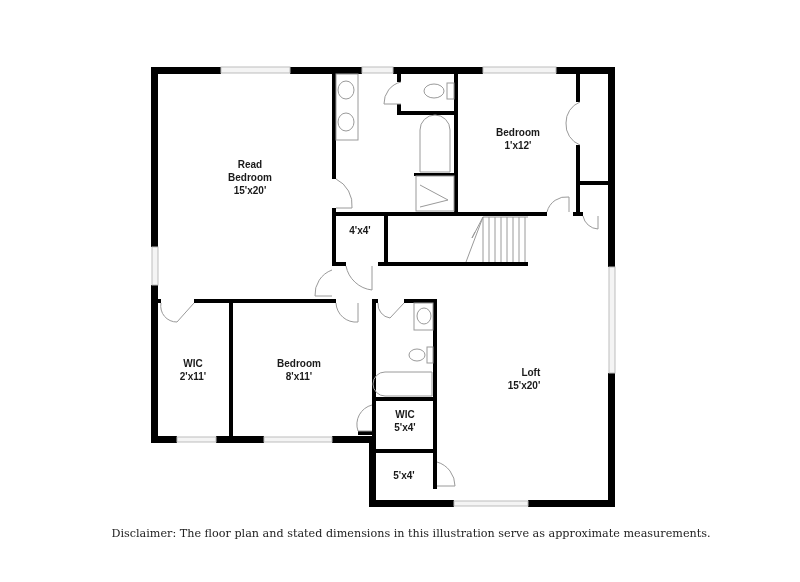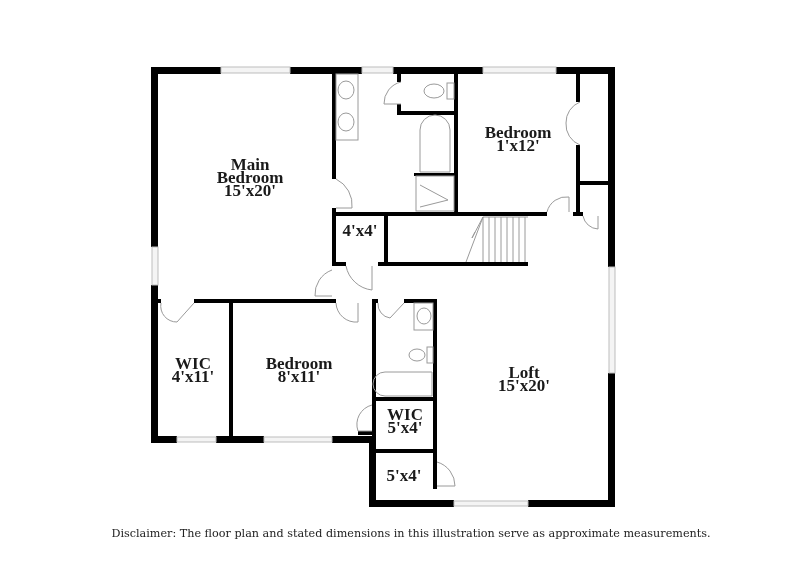--- a/index.html
+++ b/index.html
@@ -1,18 +1,18 @@
 <!DOCTYPE html>
 <html><head>
 <meta charset="utf-8">
 <style>
   html, body { margin: 0; padding: 0; background: #ffffff; }
   body { width: 800px; height: 582px; position: relative; overflow: hidden; font-family: "DejaVu Serif", serif; }
   #plan { position: absolute; left: 0; top: 0; width: 800px; height: 582px; }
-  .room-label { position: absolute; text-align: center; font-family: Liberation Serif, serif; font-weight: bold; font-size: 17px; line-height: 13px; color: #1a1a1a; transform: translateX(-50%); white-space: nowrap; }
+  .room-label { position: absolute; text-align: center; font-family: Liberation Sans, sans-serif; font-weight: bold; font-size: 10px; line-height: 13px; color: #1a1a1a; transform: translateX(-50%); white-space: nowrap; }
   .room-label .dim { display: block; }
   .disclaimer { position: absolute; left: 0; width: 800px; top: 526px; text-align: center; font-family: "DejaVu Serif", serif; font-size: 11.2px; line-height: 15px; color: #222; padding-left: 11px; }
 </style>
 </head>
 <body>
 
 <svg id="plan" viewBox="0 0 800 582" xmlns="http://www.w3.org/2000/svg">
   <g fill="#000">
 
     <rect x="151" y="67" width="70" height="7"></rect>
@@ -121,40 +121,40 @@
     <line x1="507" y1="217" x2="507" y2="262"></line>
     <line x1="513" y1="217" x2="513" y2="262"></line>
     <line x1="519" y1="217" x2="519" y2="262"></line>
     <line x1="525" y1="217" x2="525" y2="262"></line>
     <line x1="483" y1="217" x2="528" y2="217"></line>
     <path d="M466,262 L483,217 L472,238 L475,232"></path>
   </g>
 </svg>
 
 <div class="room-label" style="left:250px;top:158px;">
-  <span style="white-space:pre-line;display:block;">Main
+  <span style="white-space:pre-line;display:block;">Read
 Bedroom</span>
   <span class="dim">15'x20'</span>
 </div>
 <div class="room-label" style="left:518px;top:126px;">
   <span style="display:block;">Bedroom</span>
   <span class="dim">1'x12'</span>
 </div>
 <div class="room-label" style="left:360px;top:224px;">
   <span class="dim">4'x4'</span>
 </div>
 <div class="room-label" style="left:193px;top:357px;">
   <span style="display:block;">WIC</span>
-  <span class="dim">4'x11'</span>
+  <span class="dim">2'x11'</span>
 </div>
 <div class="room-label" style="left:299px;top:357px;">
   <span style="display:block;">Bedroom</span>
   <span class="dim">8'x11'</span>
 </div>
-<div class="room-label" style="left:524px;top:366px;">
+<div class="room-label" style="left:524px;top:366px;text-align:right;">
   <span style="display:block;">Loft</span>
   <span class="dim">15'x20'</span>
 </div>
 <div class="room-label" style="left:405px;top:408px;">
   <span style="display:block;">WIC</span>
   <span class="dim">5'x4'</span>
 </div>
 <div class="room-label" style="left:404px;top:469px;">
   <span class="dim">5'x4'</span>
 </div>

